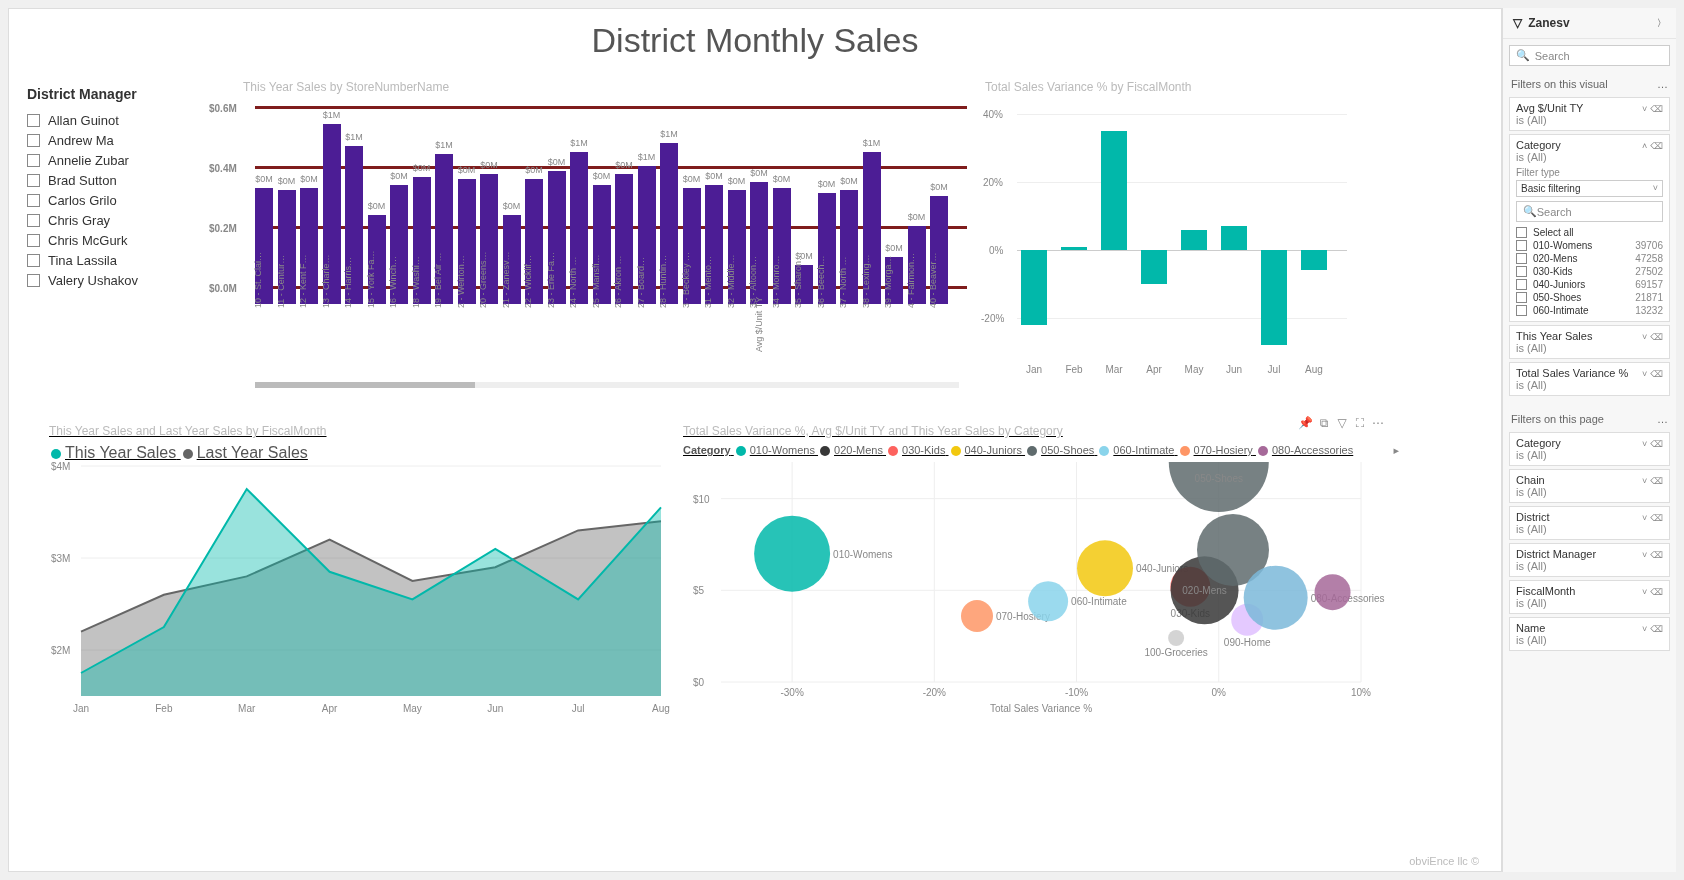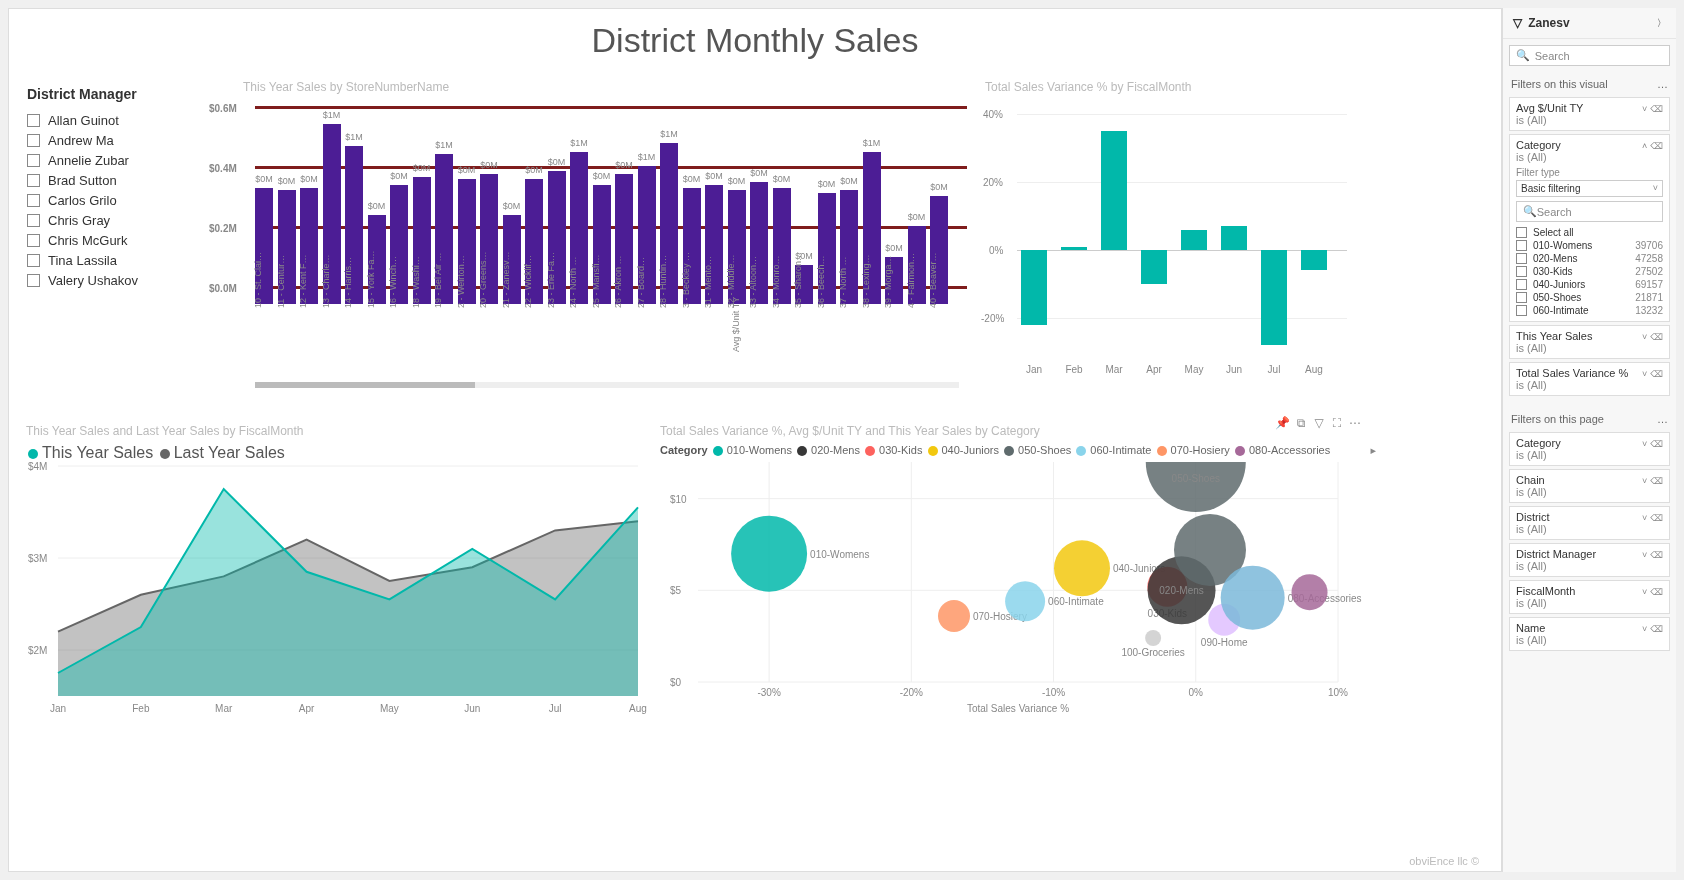--- a/index.html
+++ b/index.html
@@ -17,21 +17,21 @@
 .axis-label { position: absolute; font-size: 10px; color: #888; }
 .bar-area { position: relative; height: 180px; margin-left: 48px; margin-top: 30px; }
 .bar { position: absolute; bottom: 0; width: 18px; background: #4c1d95; }
 .bar .lbl { position: absolute; top: -14px; left: -5px; font-size: 9px; color: #888; width: 28px; text-align: center; }
 .bar .cat { position: absolute; top: 100%; left: 8px; font-size: 9px; color: #888; writing-mode: vertical-rl; transform: rotate(180deg) translateY(-4px); transform-origin: top left; white-space: nowrap; }
 .grid-h { position: absolute; left: 48px; right: 0; border-top: 3px solid #7f1d1d; font-weight: bold; }
 .var-chart { width: 380px; margin-left: 10px; }
 .var-area { position: relative; height: 240px; margin: 20px 10px 0 40px; }
 .var-bar { position: absolute; width: 26px; background: #01b8aa; }
 .var-cat { position: absolute; font-size: 10px; color: #888; top: 100%; margin-top: 6px; width: 26px; text-align: center; }
-.row2 { display: flex; padding: 0 13px; margin-top: 14px; height: 360px; }
+.row2 { display: flex; padding: 0 36px; margin-top: 14px; height: 360px; text-decoration: underline; }
 .area-chart { width: 630px; }
 .area-legend { font-size: 16px; color: #555; margin: 6px 0 4px 4px; }
 .dot { display: inline-block; width: 10px; height: 10px; border-radius: 50%; vertical-align: middle; margin: 0 4px 0 2px; }
 .area-body { position: relative; height: 260px; margin: 4px 4px 0 36px; }
 .scatter { width: 720px; margin-left: 4px; }
 .scatter-legend { font-size: 11px; color: #666; margin: 6px 0 4px 4px; }
 .scatter-body { position: relative; height: 250px; margin: 6px 8px 0 42px; }
 .sidebar { width: 174px; background: #f7f7f7; border-left: 1px solid #ddd; margin: 8px 8px 8px 0; font-size: 12px; color: #333; display: flex; flex-direction: column; }
 .sb-head { display: flex; align-items: center; padding: 8px 10px; font-weight: 600; border-bottom: 1px solid #e6e6e6; }
 .sb-search { margin: 6px 6px; border: 1px solid #ccc; background: #fff; display: flex; align-items: center; padding: 3px 6px; font-size: 11px; color: #888; }

